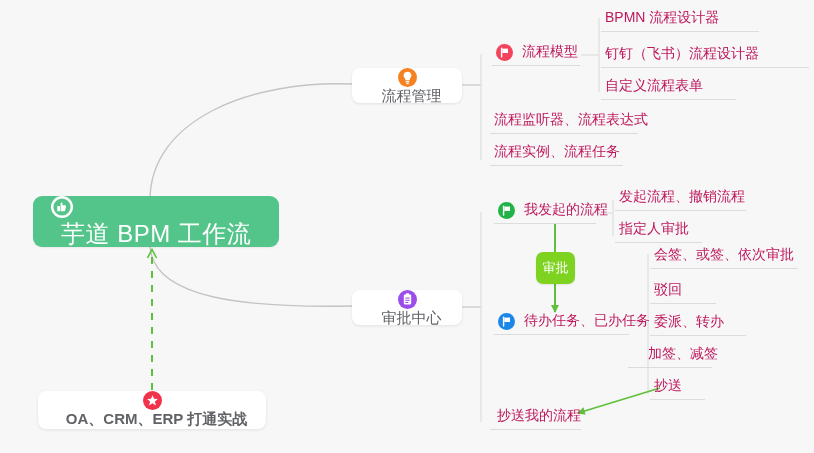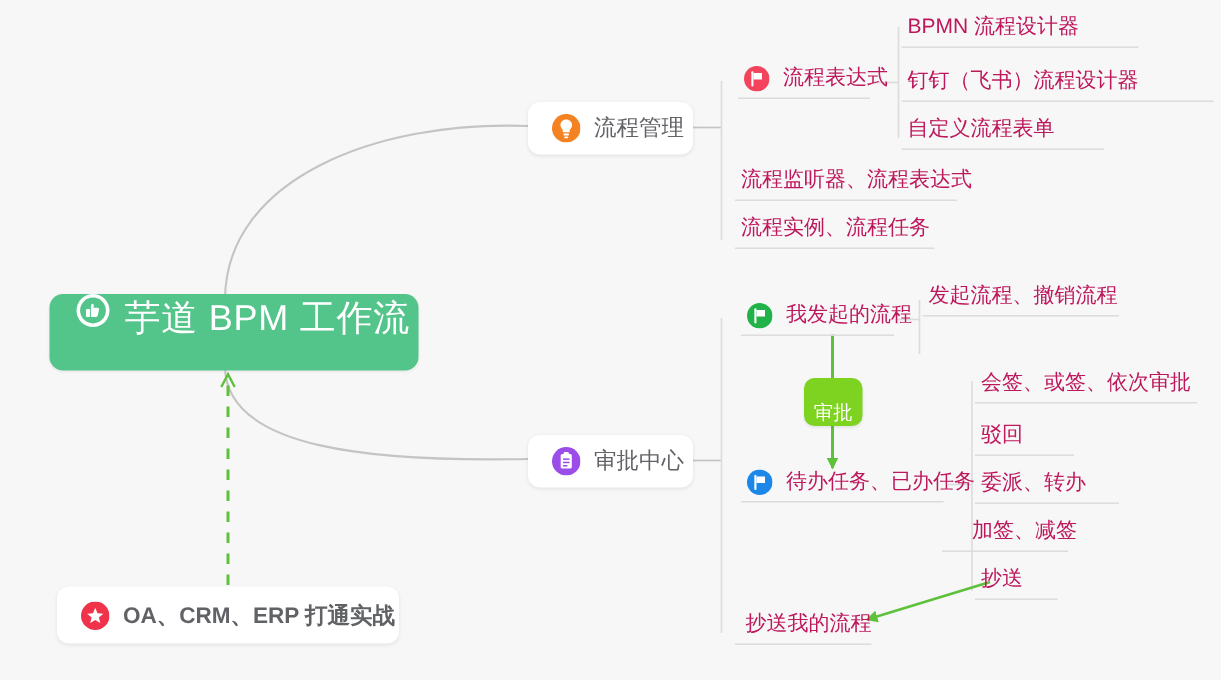--- a/index.html
+++ b/index.html
@@ -7,21 +7,21 @@
     width:814px;height:453px;
     background:#f7f7f7;
     font-family:"Liberation Sans","DejaVu Sans",sans-serif;
     overflow:hidden;
     position:relative;
   }
   #canvas{position:absolute;left:0;top:0;width:814px;height:453px;}
   #svg-layer{position:absolute;left:0;top:0;width:814px;height:453px;pointer-events:none;}
 
   
-  .node{position:absolute;box-sizing:border-box;white-space:nowrap;}
+  .node{position:absolute;box-sizing:border-box;white-space:nowrap;flex-direction:column;}
 
   .root-node{
     left:33px;top:196px;width:246px;height:51px;
     background:#53c48a;border-radius:9px;
     display:flex;align-items:flex-start;
     padding-left:18px;
     color:#ffffff;font-size:24px;letter-spacing:.5px;
     box-shadow:0 1px 2px rgba(0,0,0,.06);
   }
   .root-label{margin-left:10px;}
@@ -62,21 +62,21 @@
 
   .ico-root{width:22px;height:22px;background:#ffffff;}
   .ico-sm{width:17px;height:17px;}
   .ico-md{width:19px;height:19px;}
 
   
   #badge-approval{
     position:absolute;left:536px;top:252px;
     width:39px;height:32px;
     background:#7ed321;border-radius:7px;
-    display:flex;align-items:flex-end;justify-content:center;
+    display:flex;align-items:center;justify-content:center;
     color:#ffffff;font-size:13px;
     box-shadow:0 1px 2px rgba(0,0,0,.08);
   }
 </style>
 </head>
 <body>
 
 <div id="canvas">
 
   <svg id="svg-layer" viewBox="0 0 814 453" xmlns="http://www.w3.org/2000/svg">
@@ -157,21 +157,21 @@
   </div>
 
   <div class="leaf has-icon" style="left:492px;top:42px;width:88px;height:24px;">
     <span class="ico ico-sm">
       <svg width="17" height="17" viewBox="0 0 17 17">
         <circle cx="8.5" cy="8.5" r="8.5" fill="#f4435c"></circle>
         <path d="M5.6 4.2 L5.6 13.0" stroke="#ffffff" stroke-width="1.4" stroke-linecap="round"></path>
         <path d="M6.3 4.6 L12.0 4.6 L12.0 9.0 L6.3 9.0 Z" fill="#ffffff"></path>
       </svg>
     </span>
-    <span class="leaf-label">流程表达式</span>
+    <span class="leaf-label">流程模型</span>
   </div>
 
   <div class="leaf" style="left:601px;top:8px;width:158px;height:24px;">
     <span class="leaf-label">BPMN 流程设计器</span>
   </div>
   <div class="leaf" style="left:601px;top:44px;width:208px;height:24px;">
     <span class="leaf-label">钉钉（飞书）流程设计器</span>
   </div>
   <div class="leaf" style="left:601px;top:76px;width:135px;height:24px;">
     <span class="leaf-label">自定义流程表单</span>
@@ -205,20 +205,23 @@
         <path d="M5.6 4.2 L5.6 13.0" stroke="#ffffff" stroke-width="1.4" stroke-linecap="round"></path>
         <path d="M6.3 4.6 L12.0 4.6 L12.0 9.0 L6.3 9.0 Z" fill="#ffffff"></path>
       </svg>
     </span>
     <span class="leaf-label">我发起的流程</span>
   </div>
 
   <div class="leaf" style="left:615px;top:187px;width:131px;height:24px;">
     <span class="leaf-label">发起流程、撤销流程</span>
   </div>
+  <div class="leaf" style="left:615px;top:219px;width:87px;height:24px;">
+    <span class="leaf-label">指定人审批</span>
+  </div>
 
   <div id="badge-approval">
     <span>审批</span>
   </div>
 
   <div class="leaf has-icon" style="left:494px;top:311px;width:135px;height:24px;">
     <span class="ico ico-sm">
       <svg width="17" height="17" viewBox="0 0 17 17">
         <circle cx="8.5" cy="8.5" r="8.5" fill="#1b87e8"></circle>
         <path d="M5.6 4.2 L5.6 13.0" stroke="#ffffff" stroke-width="1.4" stroke-linecap="round"></path>

